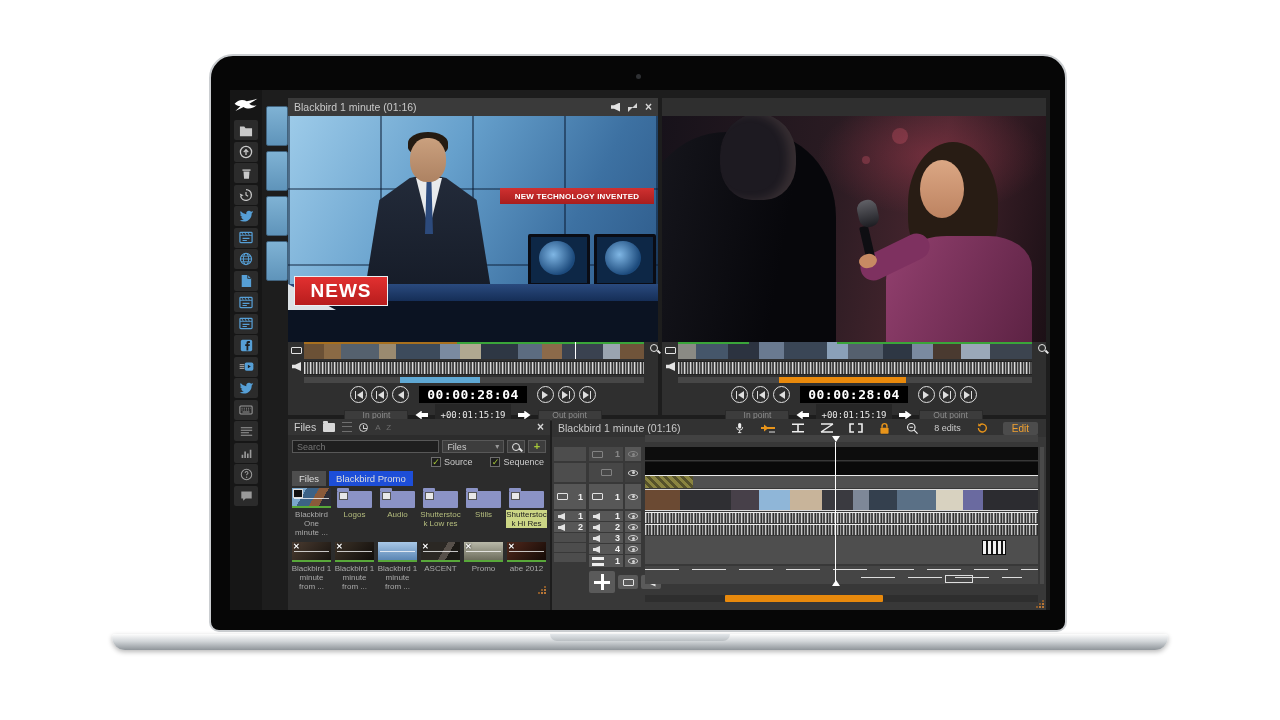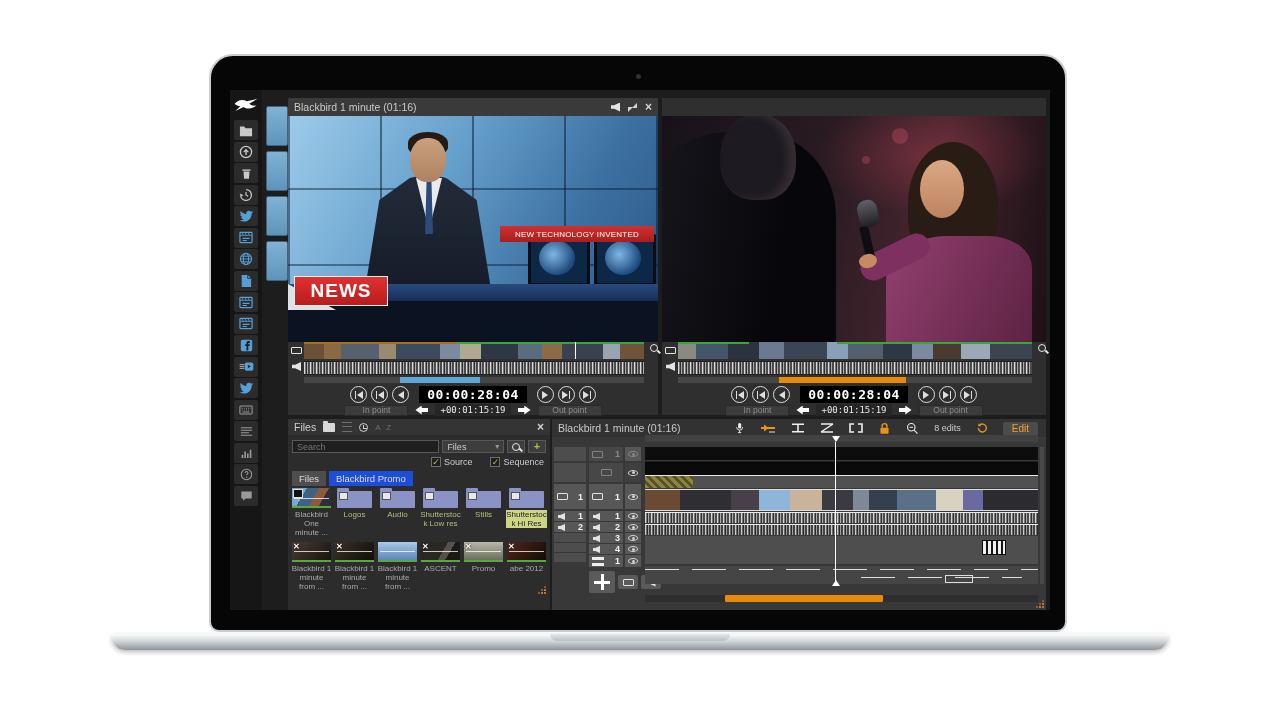--- a/index.html
+++ b/index.html
@@ -66,21 +66,21 @@
   .news-grid-h{position:absolute;inset:0;background:repeating-linear-gradient(0deg,rgba(8,24,48,.45) 0 2px,transparent 2px 76px);}
   .anchor-body{position:absolute;left:64px;top:58px;width:152px;height:130px;background:linear-gradient(#232b3a,#141a26);
       clip-path:polygon(50% 0,62% 3%,82% 20%,93% 100%,7% 100%,18% 20%,38% 3%);}
   .anchor-shirt{position:absolute;left:128px;top:62px;width:26px;height:52px;background:#e8eaec;clip-path:polygon(0 0,100% 0,50% 100%);}
   .anchor-tie{position:absolute;left:137px;top:64px;width:8px;height:54px;background:#2c4a7c;clip-path:polygon(20% 0,80% 0,100% 100%,0 100%);}
   .anchor-head{position:absolute;left:122px;top:22px;width:36px;height:44px;border-radius:46%;background:linear-gradient(#caa07e,#ad8262);}
   .anchor-hair{position:absolute;left:120px;top:16px;width:40px;height:22px;border-radius:50% 50% 30% 30%;background:#241b12;}
   .mon-sm{position:absolute;width:56px;height:46px;background:#0d2746;border:3px solid #0a0c14;border-radius:2px;}
   .mon-sm::after{content:"";position:absolute;left:8px;top:4px;width:36px;height:34px;border-radius:50%;background:radial-gradient(circle at 40% 40%,#7fb6e4,#1c4a7c 70%);}
   .headline{position:absolute;left:212px;top:72px;width:154px;height:16px;background:linear-gradient(#d03030,#a81e1e);
-      color:#fff;font-size:8px;font-weight:normal;display:flex;align-items:center;justify-content:center;letter-spacing:.2px;margin-top:38px;}
+      color:#fff;font-size:8px;font-weight:bold;display:flex;align-items:center;justify-content:center;letter-spacing:.2px;}
   .newsbar{position:absolute;left:0;right:0;top:168px;height:17px;background:linear-gradient(#2a4a7e,#152e57);}
   .newsdark{position:absolute;left:0;right:0;top:185px;bottom:0;background:#0b1322;}
   .newsbug{position:absolute;left:6px;top:160px;width:94px;height:30px;background:linear-gradient(#e23030,#b81d1d);
       border:1px solid #eceff2;color:#fff;font-size:19px;font-weight:800;letter-spacing:1px;display:flex;align-items:center;justify-content:center;box-sizing:border-box;}
   .desk-corner{position:absolute;left:0;bottom:32px;width:48px;height:26px;background:#dde2e6;clip-path:polygon(0 0,100% 100%,0 100%);}
 
   
   .int-bg{position:absolute;inset:0;background:linear-gradient(100deg,#17121a 0%,#2a1b22 42%,#46252e 68%,#1c1016 100%);}
   .int-glow{position:absolute;left:40%;top:-20px;width:60%;height:120px;background:radial-gradient(ellipse at center,rgba(170,60,80,.45),transparent 70%);}
   .bokeh{position:absolute;border-radius:50%;background:rgba(220,90,110,.30);}
@@ -114,21 +114,21 @@
   .tbtn{width:17px;height:17px;border:1.5px solid #dedede;border-radius:50%;box-sizing:border-box;display:flex;align-items:center;justify-content:center;cursor:pointer;color:#dedede;background:transparent;padding:0;}
   .tbtn .tri-l{width:0;height:0;border-top:4px solid transparent;border-bottom:4px solid transparent;border-right:6px solid #dedede;}
   .tbtn .tri-r{width:0;height:0;border-top:4px solid transparent;border-bottom:4px solid transparent;border-left:6px solid #dedede;}
   .tbtn .bar{width:1.5px;height:8px;background:#dedede;margin:0 1px;}
   .tc{background:#000;color:#fff;font-family:"DejaVu Sans Mono",monospace;font-size:13px;font-weight:bold;padding:1px 8px;margin:0 6px;letter-spacing:.5px;}
   .trow2{position:absolute;left:0;right:0;top:306px;display:flex;align-items:center;justify-content:center;gap:7px;}
   .iobtn{width:64px;height:11px;background:#3c3c3c;color:#8d8d8d;font-size:8.5px;display:flex;align-items:center;justify-content:center;cursor:pointer;border:1px solid #2a2a2a;box-sizing:border-box;}
   .arrw{width:13px;height:9px;background:#fff;cursor:pointer;}
   .arrw.l{clip-path:polygon(0 50%,48% 0,48% 28%,100% 28%,100% 72%,48% 72%,48% 100%);}
   .arrw.r{clip-path:polygon(100% 50%,52% 0,52% 28%,0 28%,0 72%,52% 72%,52% 100%);}
-  .offset{background:#262626;color:#e8e8e8;font-family:"DejaVu Sans Mono",monospace;font-size:9px;padding:1px 5px;}
+  .offset{background:#262626;color:#e8e8e8;font-family:"DejaVu Sans Mono",monospace;font-size:9px;padding:6px 5px;}
 
   
   .fhead{height:16px;background:#343434;display:flex;align-items:center;gap:7px;padding:0 6px;}
   .ftitle{font-size:10.5px;color:#cecece;}
   .azm{font-size:8px;color:#6e6e6e;letter-spacing:2px;}
   .srow{position:absolute;left:4px;top:20px;right:4px;height:15px;display:flex;align-items:center;gap:3px;}
   .searchbox{width:148px;height:13px;background:#1f1f1f;border:1px solid #585858;color:#bbb;font-size:9px;padding:0 4px;box-sizing:border-box;font-family:"Liberation Sans",sans-serif;}
   .ddl{width:62px;height:13px;background:#3d3d3d;border:1px solid #585858;display:flex;align-items:center;justify-content:space-between;padding:0 4px;box-sizing:border-box;font-size:9px;color:#ccc;cursor:pointer;}
   .ddl::after{content:"\25be";color:#999;font-size:8px;}
   .sqbtn{width:18px;height:13px;background:#3d3d3d;border:1px solid #585858;display:flex;align-items:center;justify-content:center;cursor:pointer;box-sizing:border-box;}

